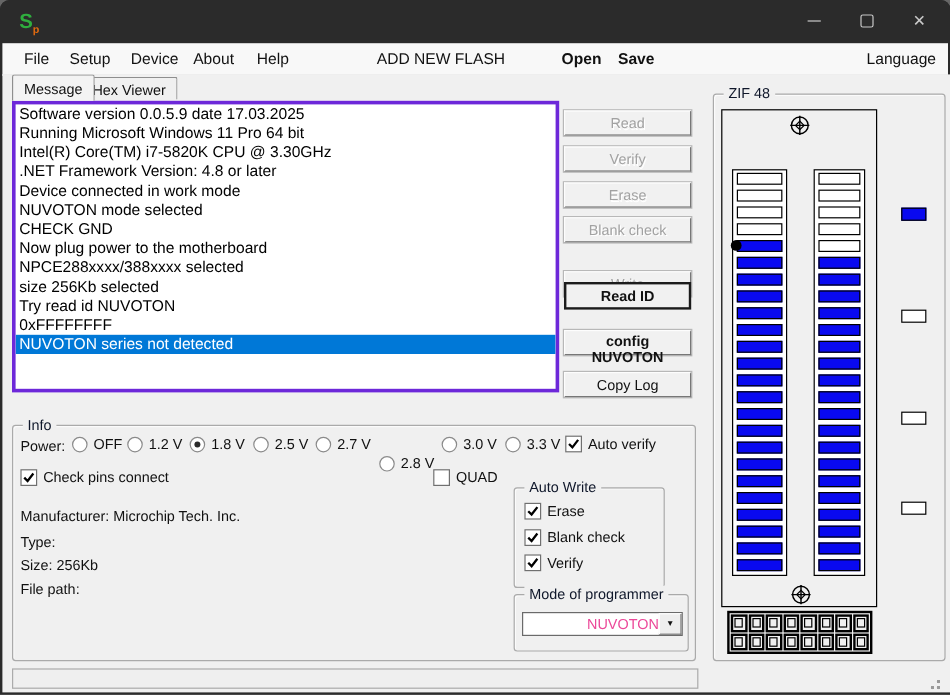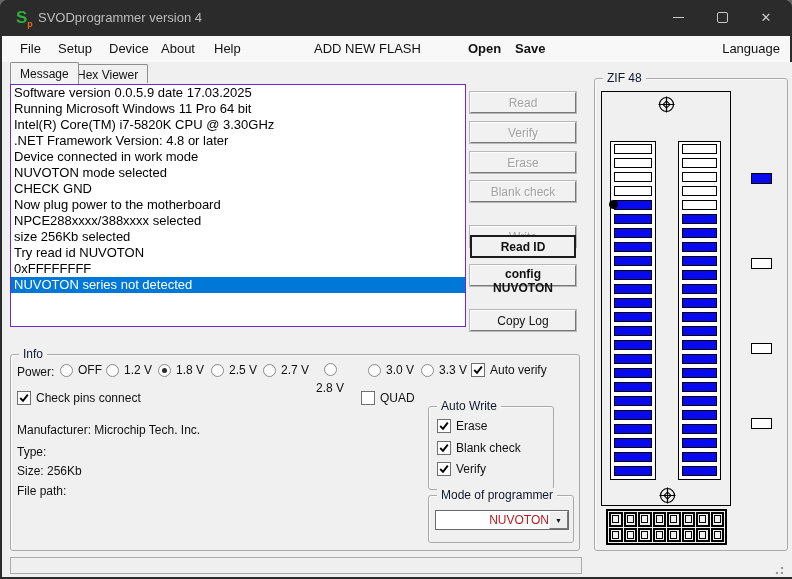--- a/index.html
+++ b/index.html
@@ -19,21 +19,21 @@
   .menu-item{position:absolute;top:5px;font-size:13px;color:#111;white-space:nowrap;}
   .menu-item.bold{font-weight:bold;}
   
   .main{position:absolute;left:2px;top:62px;width:788px;height:515px;background:#f0f0f0;padding-left:48px;}
   
   .tab{position:absolute;top:2px;height:19px;box-sizing:border-box;font-size:12px;color:#111;
     padding:3px 9px 0 9px;background:#f0f0f0;border:1px solid #8e8e8e;border-bottom:none;border-radius:2px 2px 0 0;}
   .tab.active{top:0px;height:22px;padding-top:4px;z-index:2;background:#f3f3f3;}
   
   .logbox{position:absolute;left:8px;top:22px;width:456px;height:243px;box-sizing:border-box;
-    background:#fff;border:1px solid #6d28d9;overflow:hidden;z-index:1;}
+    background:#fff;border:3px solid #6d28d9;overflow:hidden;z-index:1;}
   .log-line{height:16px;line-height:16px;font-size:13px;color:#000;padding-left:3px;white-space:nowrap;}
   .log-line.selected{background:#0078d7;color:#fff;}
   
   .act{position:absolute;left:468px;width:106px;height:21px;box-sizing:border-box;font-family:"Liberation Sans",sans-serif;
     font-size:12px;color:#111;background:#f1f1f1;border:1px solid;border-color:#fdfdfd #777 #777 #fdfdfd;
     box-shadow:0 0 0 1px #b8b8b8;text-align:center;}
   .act.disabled{color:#a2a2a2;text-shadow:1px 1px 0 #fff;}
   .act.bold{font-weight:bold;}
   .act.default{border:2px solid #1c1c1c;box-shadow:none;height:23px;}
   
@@ -42,21 +42,21 @@
   .group-label{position:absolute;top:-8px;left:8px;background:#f0f0f0;padding:0 4px;font-size:12px;color:#0f172a;white-space:nowrap;}
   
   .radio-opt,.check-opt{position:absolute;display:flex;align-items:center;gap:5px;font-size:12px;color:#111;white-space:nowrap;}
   .radio{width:11px;height:11px;border-radius:50%;border:1px solid #8a8a8a;background:#fff;position:relative;flex:none;}
   .radio.sel::after{content:'';position:absolute;left:3px;top:3px;width:5px;height:5px;border-radius:50%;background:#2b2b2b;}
   .cbox{width:12px;height:12px;border:1px solid #707070;background:#fff;flex:none;position:relative;}
   .cbox svg{position:absolute;left:0px;top:0px;}
   .info-field{position:absolute;left:6px;font-size:12px;color:#111;white-space:nowrap;}
   
   .combo{position:absolute;box-sizing:border-box;background:#fff;border:1px solid #6a6a6a;display:flex;}
-  .combo .val{flex:1;font-size:12px;color:#b91c1c;padding:2px 0 0 3px;white-space:nowrap;overflow:hidden;}
+  .combo .val{flex:1;font-size:12px;color:#ec4899;padding:2px 0 0 3px;white-space:nowrap;overflow:hidden;}
   .combo .drop{width:17px;background:#eee;border:1px solid;border-color:#fdfdfd #777 #777 #fdfdfd;
     display:flex;align-items:center;justify-content:center;font-size:7px;color:#111;flex:none;}
   
   .socket{position:absolute;box-sizing:border-box;border:1px solid #000;background:#f0f0f0;}
   .pincol{position:absolute;box-sizing:border-box;border:1px solid #000;background:#fff;padding:2px 3px;}
   .slot{height:10px;margin-bottom:4px;border:1px solid #000;box-sizing:border-box;}
   .pin1dot{position:absolute;width:9px;height:9px;border-radius:50%;background:#000;z-index:3;}
   .indicator{position:absolute;width:21px;height:11px;border:1px solid #000;box-sizing:border-box;}
   .crosshair{position:absolute;width:19px;height:19px;}
   .connector{position:absolute;box-sizing:border-box;border:2px solid #000;display:grid;
@@ -72,21 +72,20 @@
       radial-gradient(circle at 10px 5px,#9a9a9a 1.4px,transparent 1.6px),
       radial-gradient(circle at 5px 10px,#9a9a9a 1.4px,transparent 1.6px);}
 </style>
 </head>
 <body>
 
 <div class="window">
 
   <div class="titlebar">
     <span class="logo"><span>S</span><sub>p</sub></span>
-    <span class="title-text">SVODprogrammer version 4</span>
     <div class="winbtn wb-min">
         <span class="bar"></span>
       </div>
     <div class="winbtn wb-max">
         <span class="sq"></span>
       </div>
     <div class="winbtn wb-close">
         <span>✕</span>
       </div>
   </div>
@@ -119,21 +118,21 @@
         <div class="log-line selected">NUVOTON series not detected</div>
       </div>
 
     <div id="actions">
         <button class="act disabled" style="top: 30px;">Read</button>
         <button class="act disabled" style="top: 60px;">Verify</button>
         <button class="act disabled" style="top: 90px;">Erase</button>
         <button class="act disabled" style="top: 119px;">Blank check</button>
         <button class="act disabled" style="top: 164px; text-decoration: underline;">Write</button>
         <button class="act bold default" style="top: 173px;">Read ID</button>
-        <button class="act bold" style="top: 203px;">config NUVOTON</button>
+        <button class="act bold" style="top: 213px;">config NUVOTON</button>
         <button class="act" style="top: 248px;">Copy Log</button>
       </div>
 
     <div class="group" style="left:8px;top:292px;width:570px;height:197px;">
       <span class="group-label">Info</span>
       <span class="info-field" style="top:10px;">Power:</span>
       <span id="power-radios"><span class="radio-opt" style="left: 49px; top: 8px;">
             <span class="radio"></span>
             <span>OFF</span>
           </span><span class="radio-opt" style="left: 95px; top: 8px;">
@@ -141,21 +140,21 @@
             <span>1.2 V</span>
           </span><span class="radio-opt" style="left: 147px; top: 8px;">
             <span class="radio sel"></span>
             <span>1.8 V</span>
           </span><span class="radio-opt" style="left: 200px; top: 8px;">
             <span class="radio"></span>
             <span>2.5 V</span>
           </span><span class="radio-opt" style="left: 252px; top: 8px;">
             <span class="radio"></span>
             <span>2.7 V</span>
-          </span><span class="radio-opt" style="left: 305px; top: 8px; flex-direction: column;">
+          </span><span class="radio-opt" style="left: 305px; top: 24px;">
             <span class="radio"></span>
             <span>2.8 V</span>
           </span><span class="radio-opt" style="left: 357px; top: 8px;">
             <span class="radio"></span>
             <span>3.0 V</span>
           </span><span class="radio-opt" style="left: 410px; top: 8px;">
             <span class="radio"></span>
             <span>3.3 V</span>
           </span></span>
       <span id="auto-verify-slot"><span class="check-opt" style="left: 460px; top: 8px;">

